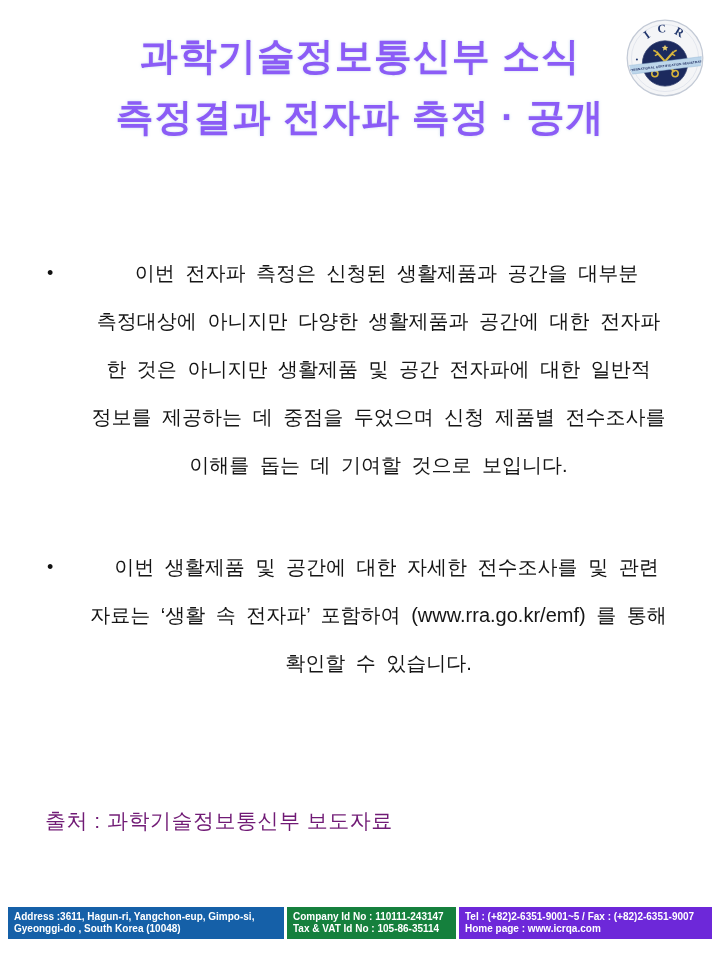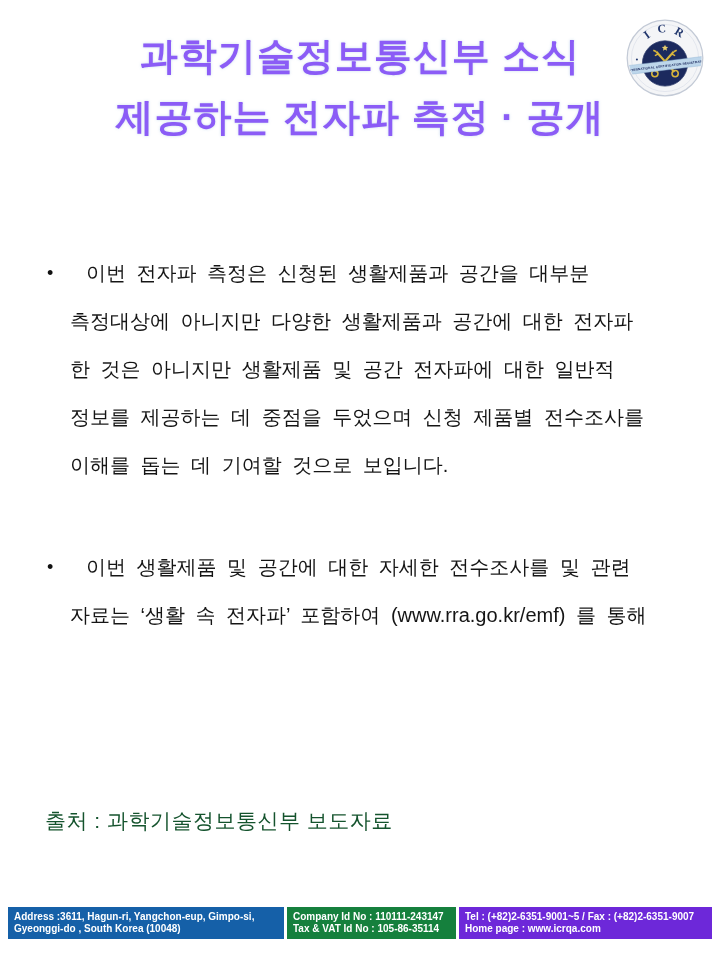--- a/index.html
+++ b/index.html
@@ -18,29 +18,29 @@
   .logo { position:absolute; top:19px; left:626px; width:78px; height:78px; }
   
   .bullet { position:absolute; left:47px; width:640px; }
   .bullet .marker {
     position:absolute; left:0; top:0; height:48px; line-height:48px;
     font-size:18px; color:#111;
   }
   .bullet .lines { margin-left:23px; }
   .bline {
     height:48px; line-height:48px; font-size:20px; word-spacing:5px;
-    white-space:nowrap; color:#151515;
+    white-space:nowrap; color:#151515;text-align:center;
   }
   .bline.first { text-indent:16px; }
   .bullet-1 { top:249px; }
   .bullet-2 { top:543px; }
   
   .source {
     position:absolute; left:45px; top:806px; height:30px; line-height:30px;
-    font-size:21px; color:#14532d; letter-spacing:0.5px;
+    font-size:21px; color:#701a75; letter-spacing:0.5px;
   }
   
   .footer {
     position:absolute; left:8px; top:907px; width:704px; height:32px;
     display:flex; gap:3px;
   }
   .footer .cell {
     color:#ffffff; font-weight:bold; font-size:10px; line-height:11.5px;
     padding:4px 6px 16px 6px; white-space:nowrap; overflow:hidden;
   }
@@ -48,21 +48,21 @@
   .cell-company { width:169px; padding-left:10px; }
   .cell-contact { flex:1; padding-left:7px; }
 </style>
 </head>
 <body>
 
 <div class="page">
 
   <div class="title" id="titleBlock" style="color: #8b5cf6;">
     <div>과학기술정보통신부 소식</div>
-    <div>제공하는 전자파 측정 · 공개</div>
+    <div>측정결과 전자파 측정 · 공개</div>
   </div>
 
   <div class="logo">
     <svg viewBox="0 0 100 100" width="78" height="78">
       <defs>
         <clipPath id="sealClip">
             <circle cx="50" cy="50" r="47"></circle>
           </clipPath>
         <path id="icrArc" d="M 17 50 A 33 33 0 0 1 83 50" fill="none"></path>
       </defs>
@@ -103,20 +103,21 @@
       <div class="bline">정보를 제공하는 데 중점을 두었으며 신청 제품별 전수조사를</div>
       <div class="bline">이해를 돕는 데 기여할 것으로 보입니다.</div>
     </div>
   </div>
 
   <div class="bullet bullet-2">
     <span class="marker">•</span>
     <div class="lines">
       <div class="bline first">이번 생활제품 및 공간에 대한 자세한 전수조사를 및 관련</div>
       <div class="bline">자료는 ‘생활 속 전자파’ 포함하여 (www.rra.go.kr/emf) 를 통해</div>
+      <div class="bline">확인할 수 있습니다.</div>
     </div>
   </div>
 
   <div class="source">출처 : 과학기술정보통신부 보도자료</div>
 
   <div class="footer" id="footerBar">
     <div class="cell cell-address" style="background: rgb(21, 96, 168);">
       <div>Address :3611, Hagun-ri, Yangchon-eup, Gimpo-si,</div>
       <div>Gyeonggi-do , South Korea (10048)</div>
     </div>

